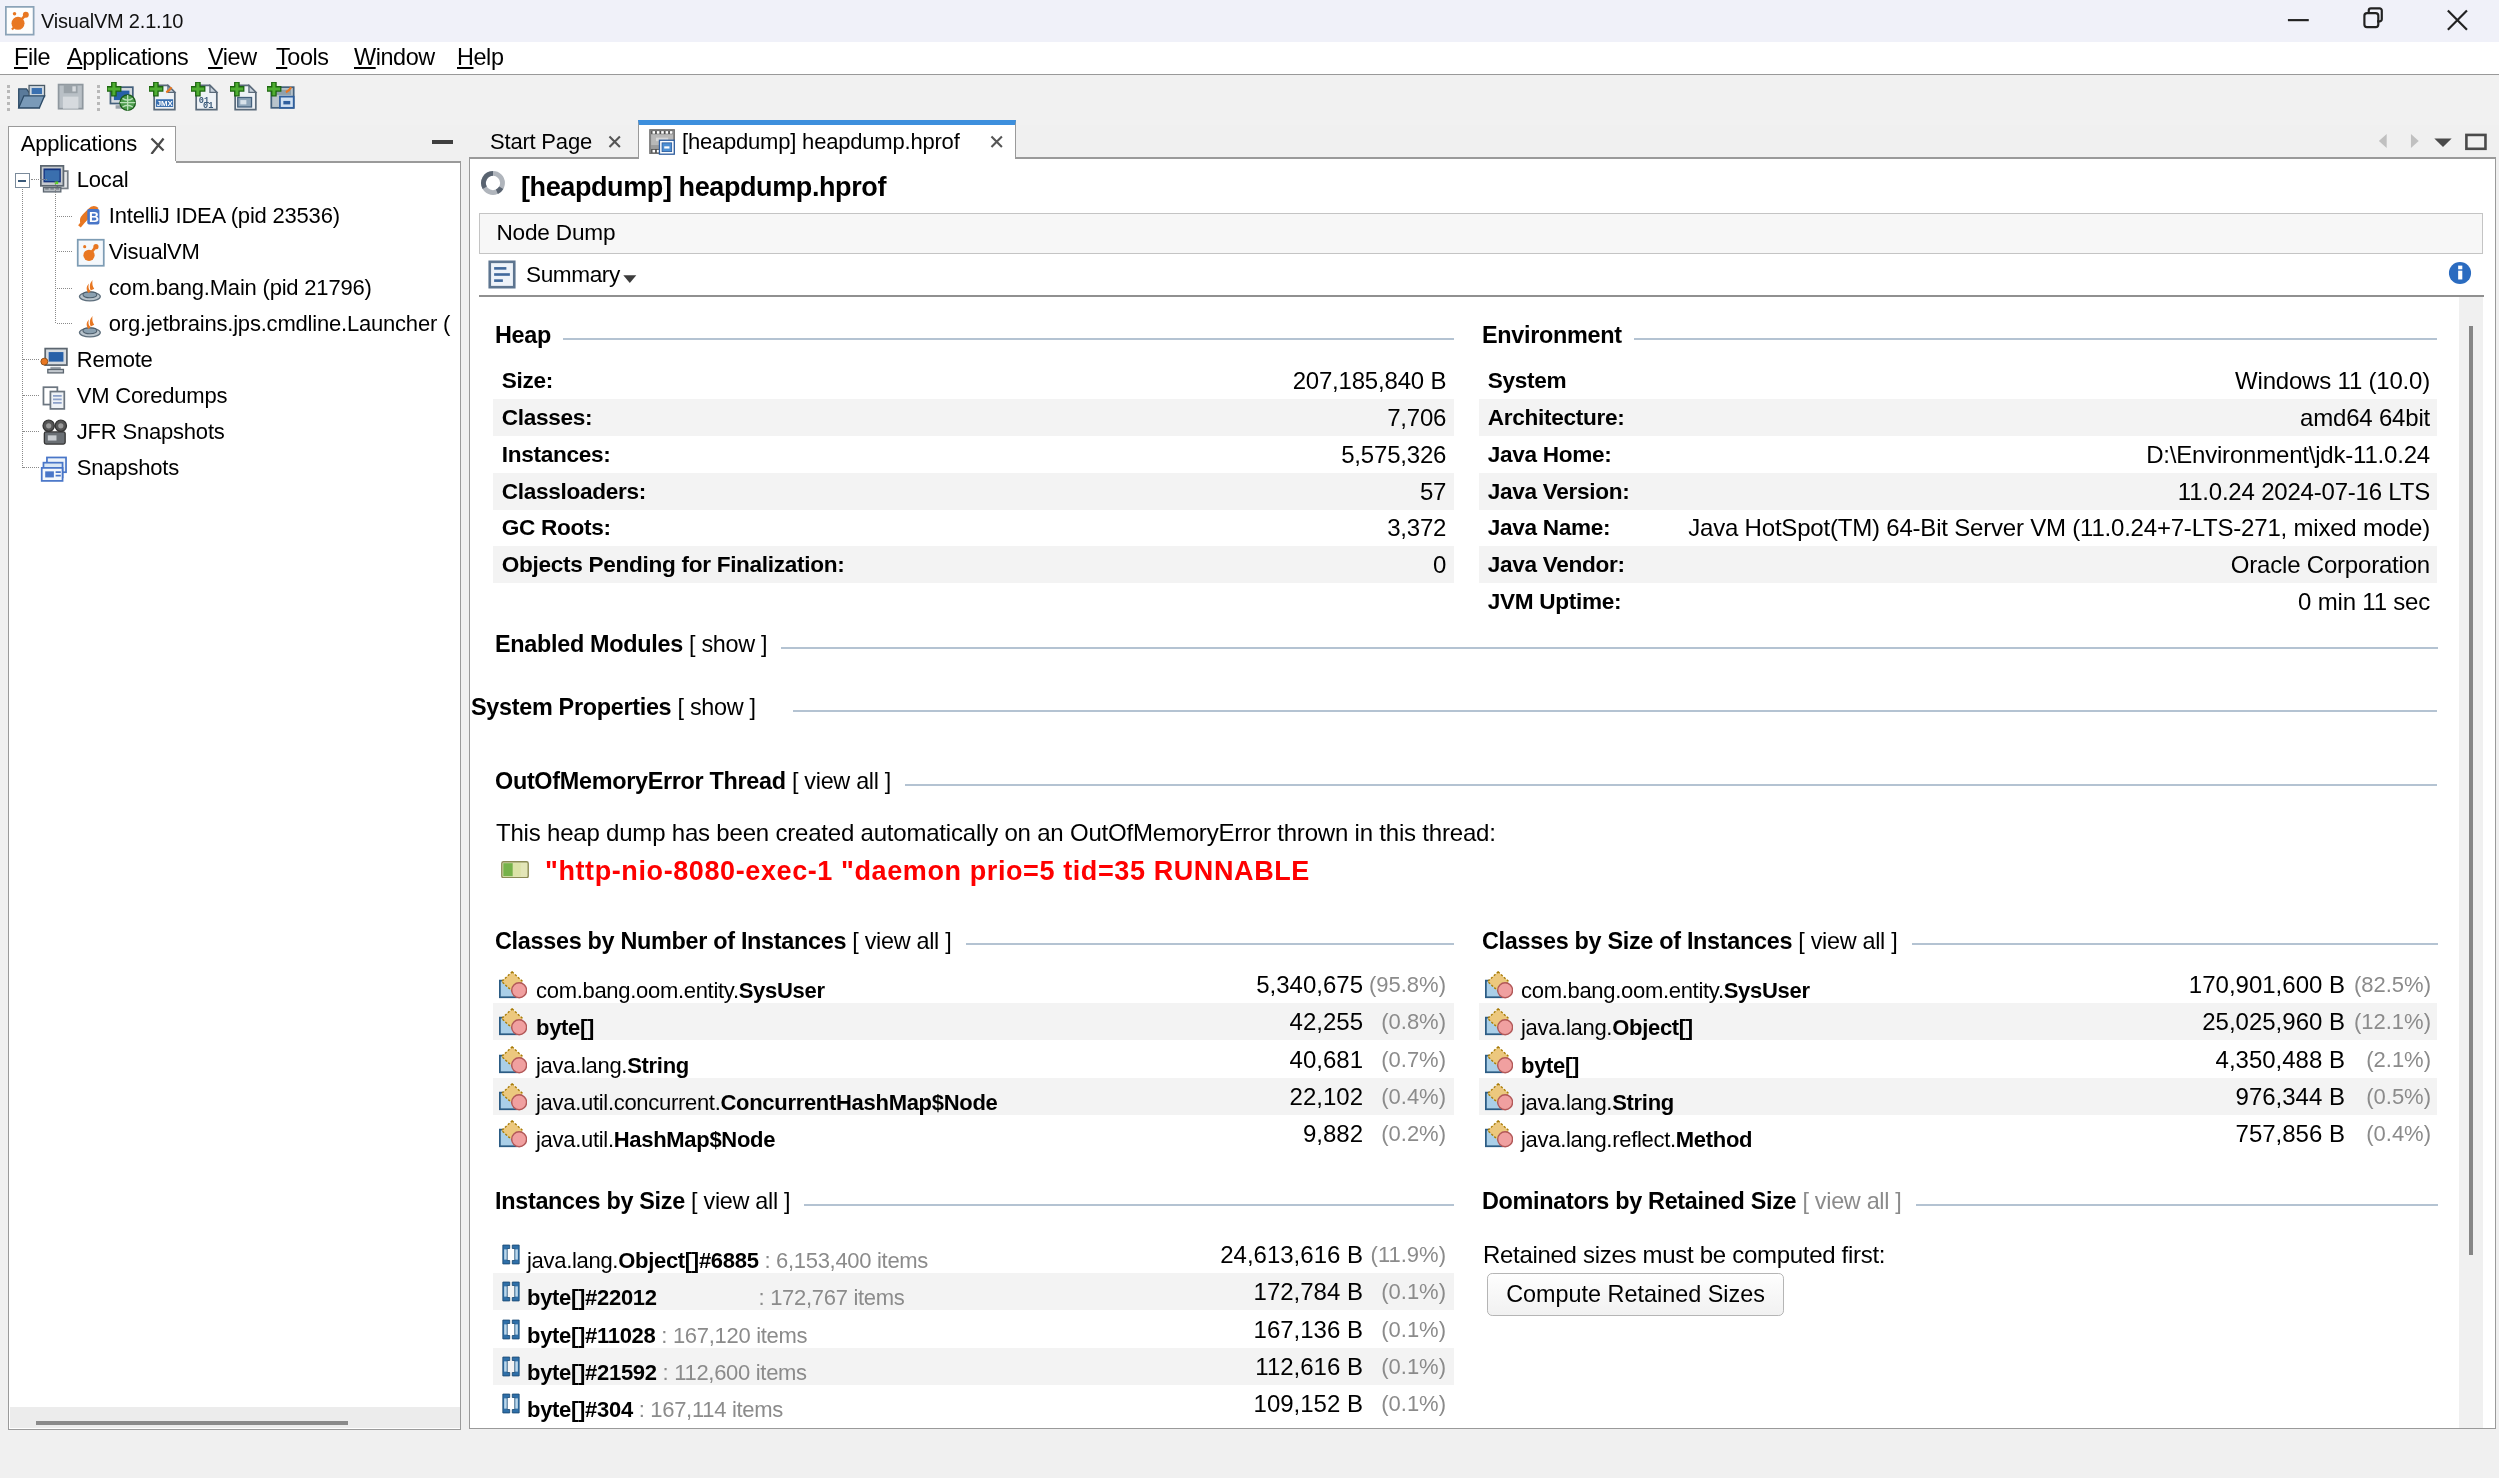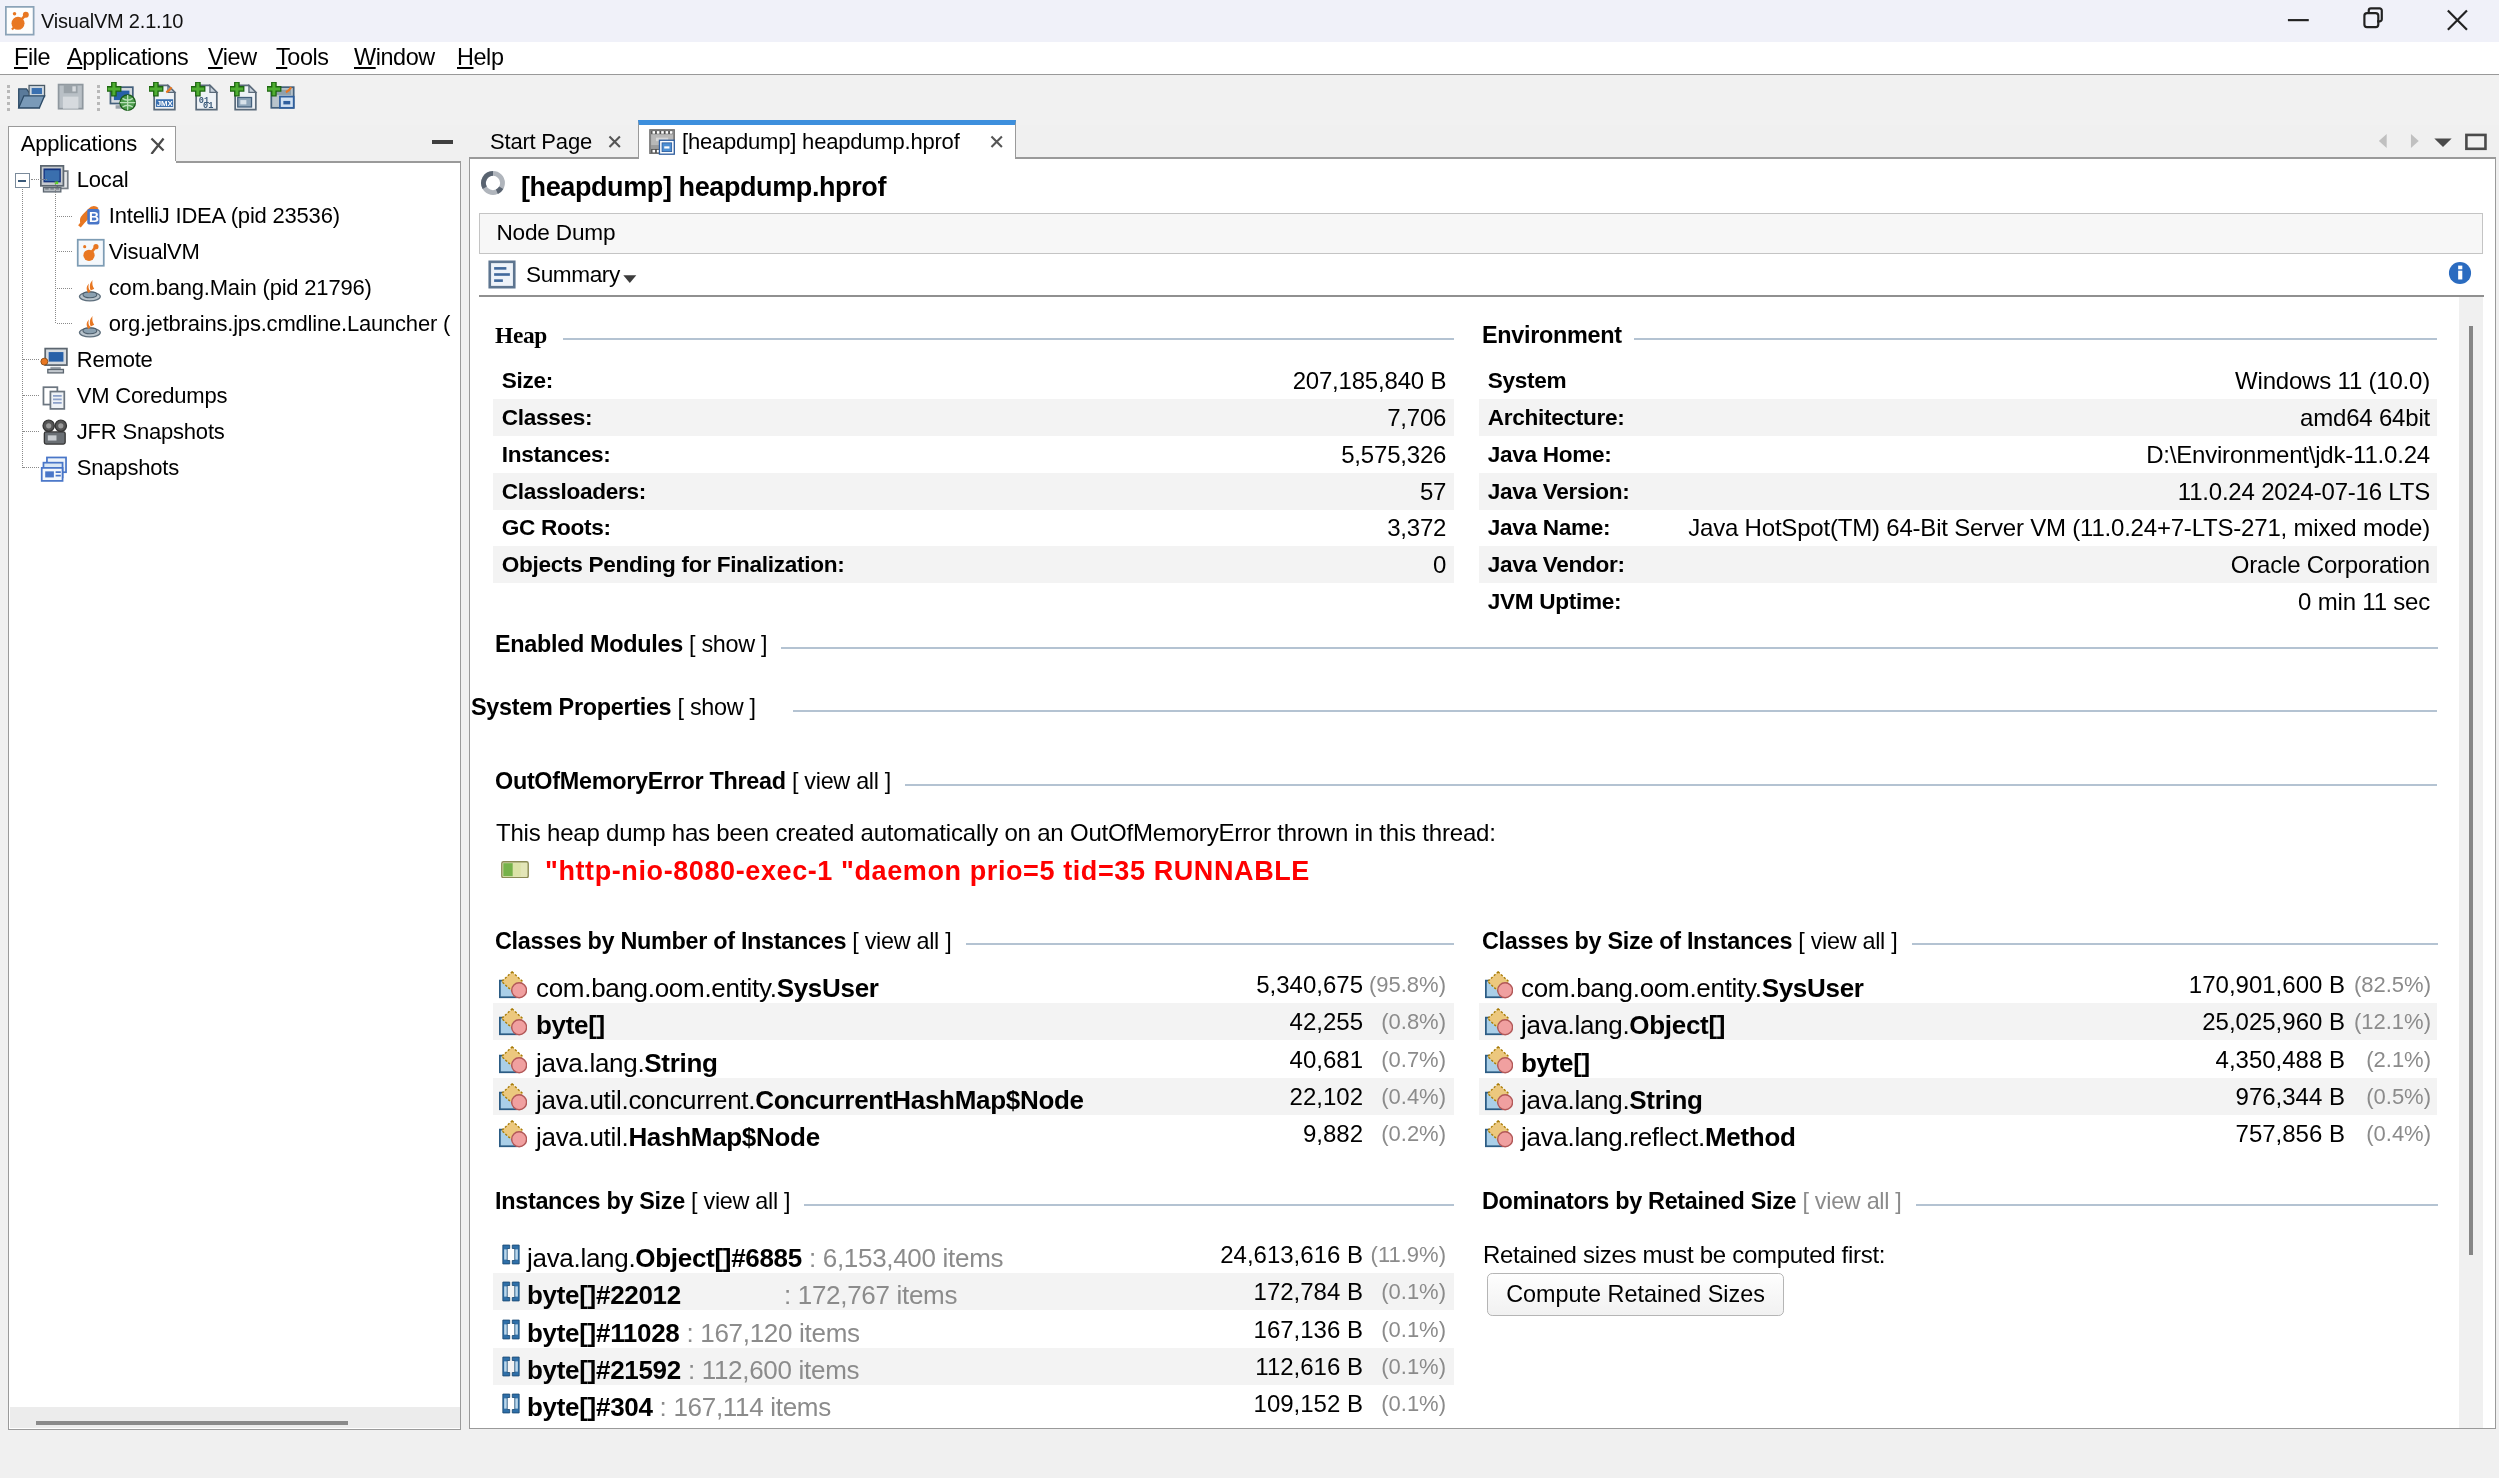--- a/index.html
+++ b/index.html
@@ -33,21 +33,21 @@
 
   .sechead { position:absolute; font-size:23.4px; font-weight:bold; white-space:nowrap; letter-spacing:-0.3px; }
   .sechead .lnk { font-weight:normal; font-size:23.4px; }
   .secrule { position:absolute; height:1.7px; background:#b4c3d2; }
   .grey { color:#8b8b8b; }
 
   .trow { position:absolute; height:37px; }
   .stripe { background:#f3f3f3; }
   .lbl { position:absolute; left:8.7px; top:0; height:100%; display:flex; align-items:center; font-weight:bold; font-size:22.6px; white-space:nowrap; letter-spacing:-0.3px; }
   .val { position:absolute; right:5.2px; top:0; height:100%; display:flex; align-items:center; font-size:24px; white-space:nowrap; letter-spacing:-0.2px; }
-  .clsname { position:absolute; top:4px; height:100%; display:flex; align-items:center; white-space:nowrap; font-size:26px; letter-spacing:-0.3px; }
+  .clsname { position:absolute; top:12px; height:100%; display:flex; white-space:nowrap; font-size:22px; letter-spacing:-0.3px; }
   .num { position:absolute; top:0; height:100%; display:flex; align-items:center; font-size:24px; justify-content:flex-end; }
   .pct { position:absolute; top:0; height:100%; display:flex; align-items:center; font-size:22px; color:#8b8b8b; justify-content:flex-end; }
 
   .redthread { color:#fe0000; font-weight:bold; font-size:27px; letter-spacing:0.6px; }
   #btn-compute { left:1487px; top:1273px; width:297px; height:43px; background:linear-gradient(#fefefe,#f1f1f1); border:1.7px solid #b5b5b5; border-radius:5.2px; font-size:23.4px; display:flex; align-items:center; justify-content:center; }
 
   #vscroll-track { left:2459px; top:297px; width:24px; height:1131px; background:#f0f0f0; }
   #vscroll-thumb { left:2469px; top:326px; width:4.3px; height:929px; background:#868686; }
 </style>
 </head>
@@ -251,21 +251,21 @@
     <path d="M1.5 2.5 L16.5 2.5 L9 11.5 Z" fill="#3c3c3c"></path>
   </svg>
   <svg class="abs" style="left:2448px; top:261px;" width="24" height="24" viewBox="0 0 26 26">
     <circle cx="13" cy="13" r="12" fill="#2a6bc0"></circle>
     <rect x="11" y="10.5" width="4.5" height="9.5" fill="#fff"></rect>
     <rect x="11" y="5" width="4.5" height="4" fill="#fff"></rect>
   </svg>
   <div id="divider1" class="abs"></div>
 
   <div id="content">
-    <div class="sechead" id="sec0" style="left:495px;top:322px;font-family:Liberation Serif, serif;">Heap</div>
+    <div class="sechead" id="sec0" style="left:495px;top:322px;">Heap</div>
     <div class="secrule" style="left:563px; top:338px; width:891px;"></div>
     <div class="sechead" id="sec1" style="left:1482px;top:322px;">Environment</div>
     <div class="secrule" style="left:1634px; top:338px; width:803px;"></div>
     <div class="trow " style="left:493px; top:362px; width:961px; height:37px;">
     <span class="lbl">Size:</span>
       <span class="val" style="right:7.8px;">207,185,840 B</span>
     </div>
     <div class="trow stripe" style="left:493px; top:399px; width:961px; height:37px;">
     <span class="lbl">Classes:</span>
       <span class="val" style="right:7.8px;">7,706</span>

